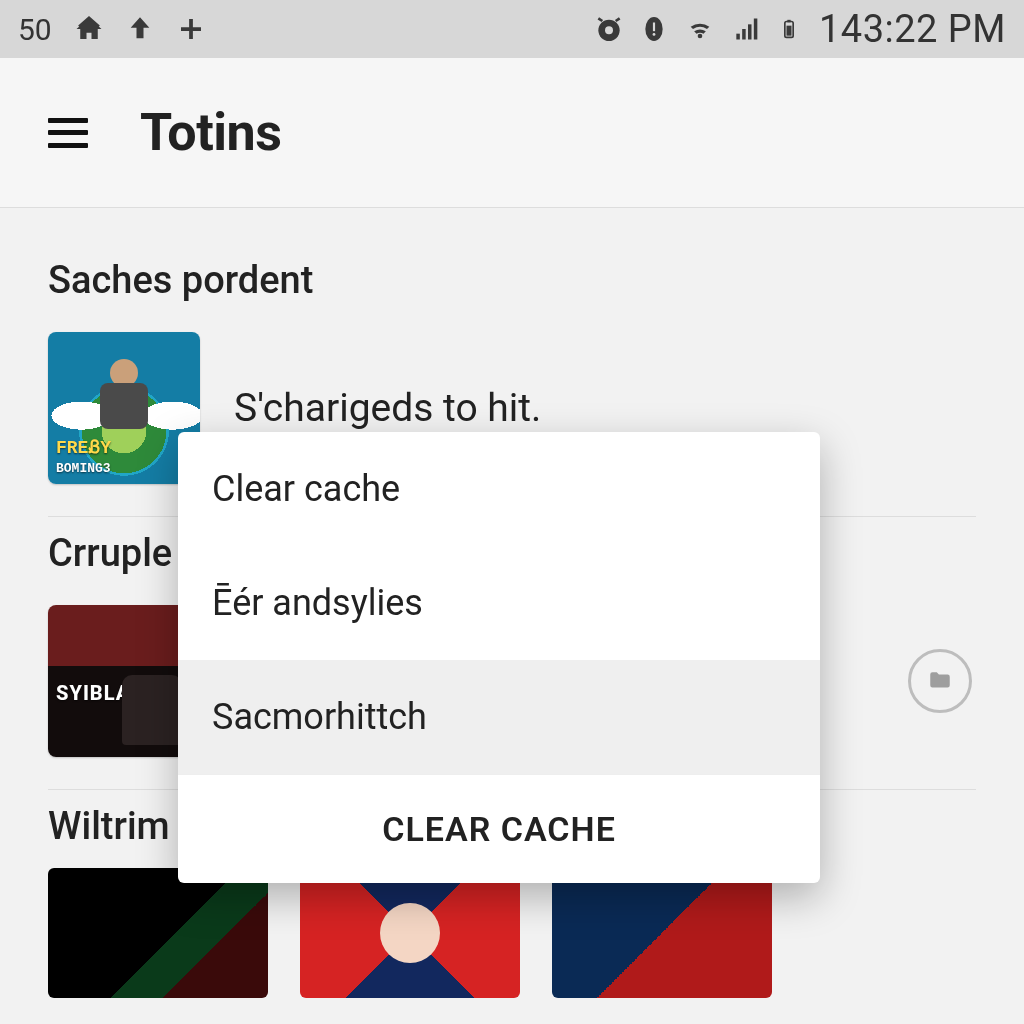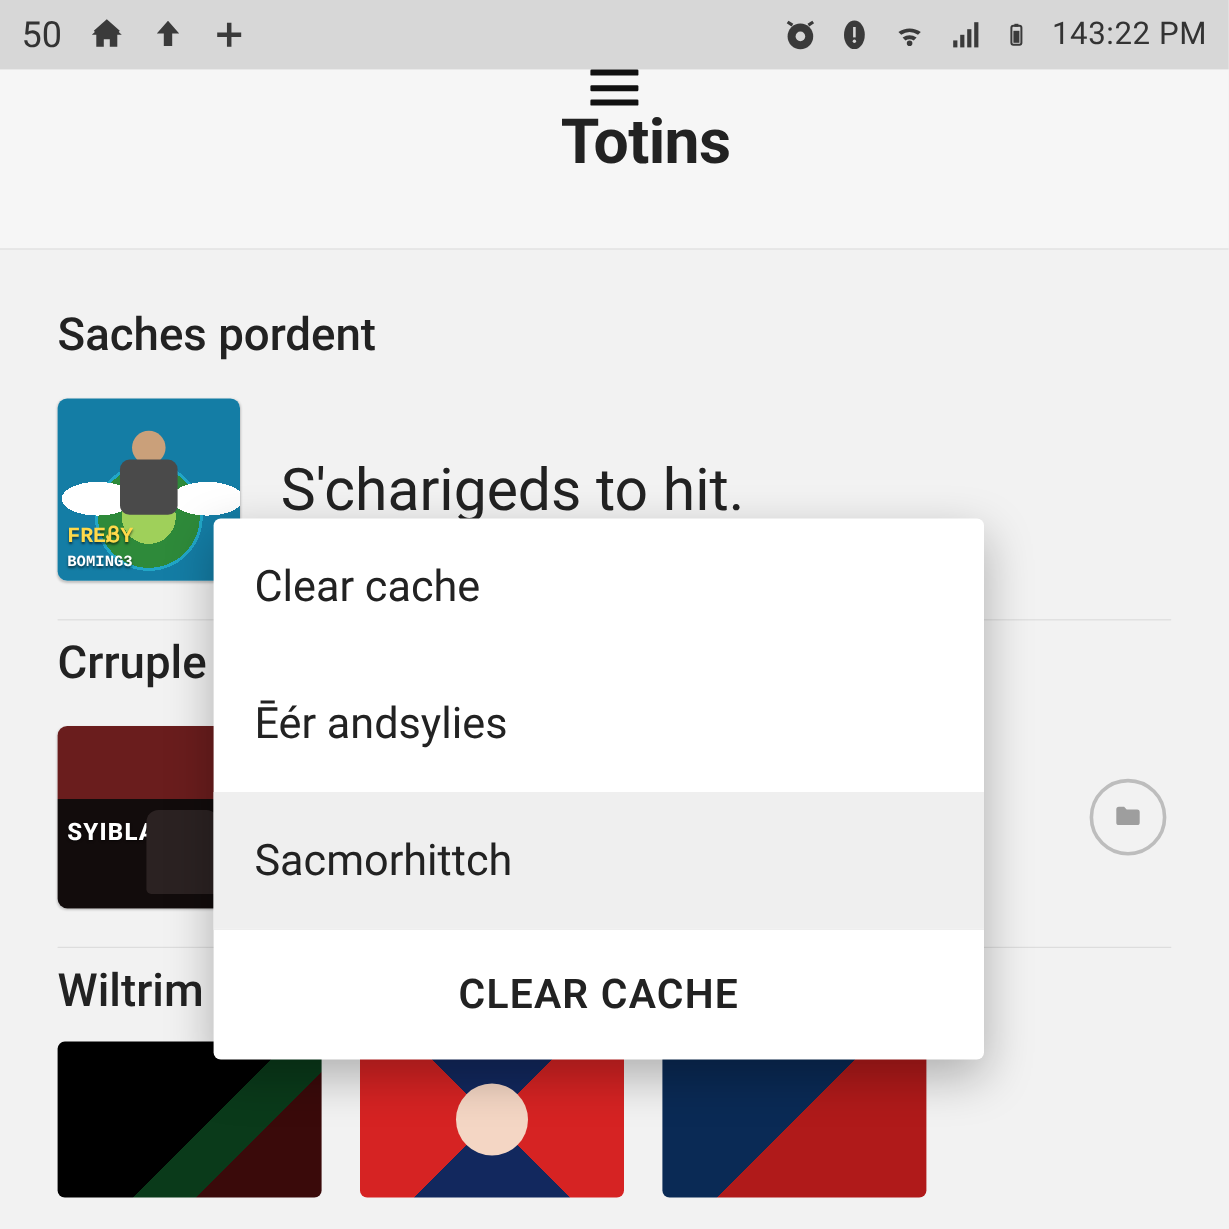--- a/index.html
+++ b/index.html
@@ -17,33 +17,32 @@
     height: 58px;
     background: #d7d7d7;
     display: flex;
     align-items: center;
     padding: 0 18px;
     font-size: 30px;
     color: #333;
   }
   .statusbar .left { display: flex; align-items: center; gap: 22px; }
   .statusbar .right { margin-left: auto; display: flex; align-items: center; gap: 16px; font-size: 28px; }
-  .statusbar .right .time { font-size: 26px; letter-spacing: 0.5px; margin-left: 4px;}
+  .statusbar .right .time { font-size: 38px; letter-spacing: 0.5px; margin-left: 4px;}
   .ico svg { display: block; }
   .ico { color: #3a3a3a; }
 
   
   .appbar {
     height: 150px;
     background: #f6f6f6;
     display: flex;
     align-items: center;
     padding: 0 48px;
     border-bottom: 1px solid #ddd;
-    flex-direction: column;
   }
   .hamburger { width: 40px; height: 30px; display:flex; flex-direction:column; justify-content:space-between; }
   .hamburger span { display:block; height:5px; background:#111; border-radius:1px;}
   .app-title { font-size: 52px; font-weight: 700; margin-left: 52px; letter-spacing: -0.5px;}
 
   
   .content { padding: 36px 48px 0 48px; }
   .section-title { font-size: 38px; font-weight: 500; margin-top: 14px; margin-bottom: 20px;}
   .row {
     display:flex;
@@ -55,21 +54,21 @@
   }
   .row:last-child { border-bottom: none; }
   .thumb {
     width: 152px; height: 152px; border-radius: 8px;
     background: #888;
     flex-shrink: 0;
     position: relative;
     overflow: hidden;
     box-shadow: 0 1px 2px rgba(0,0,0,0.2);
   }
-  .row .text { font-size: 49px; flex: 1; }
+  .row .text { font-size: 39px; flex: 1; }
   .folder-btn {
     width: 64px; height: 64px; border-radius: 50%;
     border: 3px solid #bdbdbd;
     display:flex; align-items:center; justify-content:center;
     color:#9e9e9e;
     margin-right: 4px;
   }
 
   
   .thumb.sky { background: radial-gradient(circle at 50% 65%, #9fd05a 0 18%, #2e8a3a 18% 34%, #21a6c7 34% 36%, #147da5 36% 100%); font-family: Liberation Mono, monospace; }

